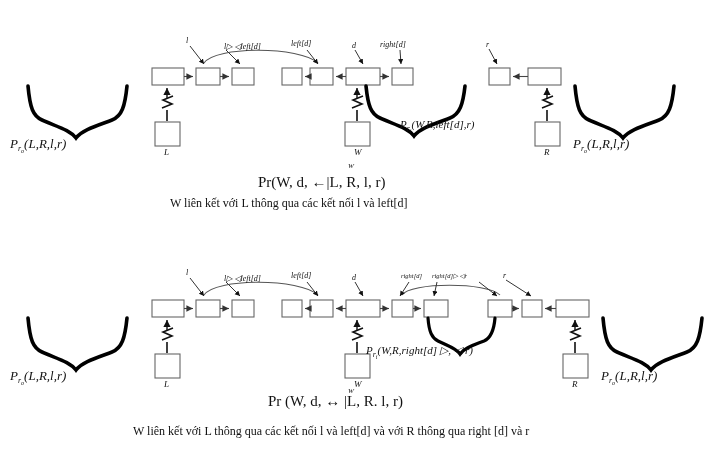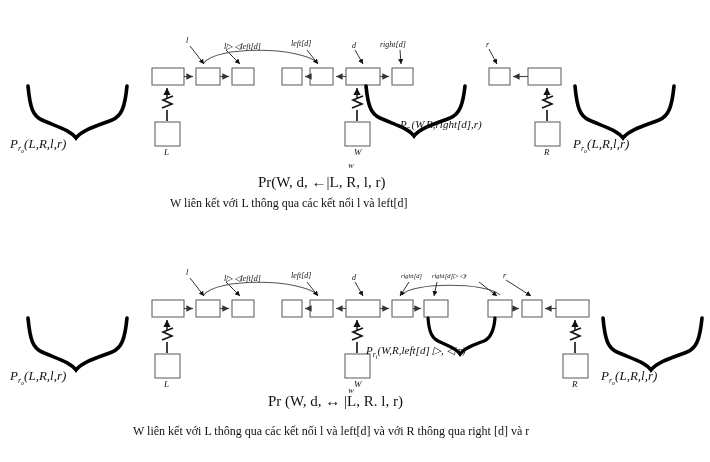--- a/index.html
+++ b/index.html
@@ -173,21 +173,21 @@
 
     <div class="lbl nodelbl" style="left:164px;top:147px;">L</div>
     <div class="lbl nodelbl" style="left:354px;top:147px;">W</div>
     <div class="lbl nodelbl" style="left:544px;top:147px;">R</div>
 
     <div class="lbl pr" style="left:10px;top:136px;">
       <span>P</span><span class="sub">r</span><span class="sub"><span class="sub2">o</span></span><span>(L,R,l,r)</span>
     </div>
 
     <div class="lbl pr" style="left:400px;top:118px;font-size:11px;">
-      <span>P</span><span class="sub">r</span><span class="sub"><span class="sub2">i</span></span><span>(W,R,right[d],r)</span>
+      <span>P</span><span class="sub">r</span><span class="sub"><span class="sub2">i</span></span><span>(W,R,left[d],r)</span>
     </div>
 
     <div class="lbl pr" style="left:573px;top:136px;">
       <span>P</span><span class="sub">r</span><span class="sub"><span class="sub2">o</span></span><span>(L,R,l,r)</span>
     </div>
 
     <div class="lbl wmark" style="left:348px;top:162px;">W</div>
     <div class="lbl formula" style="left:258px;top:174px;">Pr(W, d, ←|L, R, l, r)</div>
     <div class="lbl cap" style="left:170px;top:196px;">W liên kết với  L thông qua các kết nối l và left[d]</div>
   </div>
@@ -203,21 +203,21 @@
 
     <div class="lbl nodelbl" style="left:164px;top:379px;">L</div>
     <div class="lbl nodelbl" style="left:354px;top:379px;">W</div>
     <div class="lbl nodelbl" style="left:572px;top:379px;">R</div>
 
     <div class="lbl pr" style="left:10px;top:368px;">
       <span>P</span><span class="sub">r</span><span class="sub"><span class="sub2">o</span></span><span>(L,R,l,r)</span>
     </div>
 
     <div class="lbl pr" style="left:366px;top:344px;font-size:11px;">
-      <span>P</span><span class="sub">r</span><span class="sub"><span class="sub2">i</span></span><span>(W,R,left[d] ▷, ◁ r)</span>
+      <span>P</span><span class="sub">r</span><span class="sub"><span class="sub2">i</span></span><span>(W,R,right[d] ▷, ◁ r)</span>
     </div>
 
     <div class="lbl pr" style="left:601px;top:368px;">
       <span>P</span><span class="sub">r</span><span class="sub"><span class="sub2">o</span></span><span>(L,R,l,r)</span>
     </div>
 
     <div class="lbl wmark" style="left:348px;top:387px;">W</div>
     <div class="lbl formula" style="left:268px;top:393px;">Pr (W, d, ↔ |L, R. l, r)</div>
     <div class="lbl cap" style="left:133px;top:424px;">W liên kết với  L thông qua các kết nối l và left[d] và với R thông qua right [d] và r</div>
   </div>

